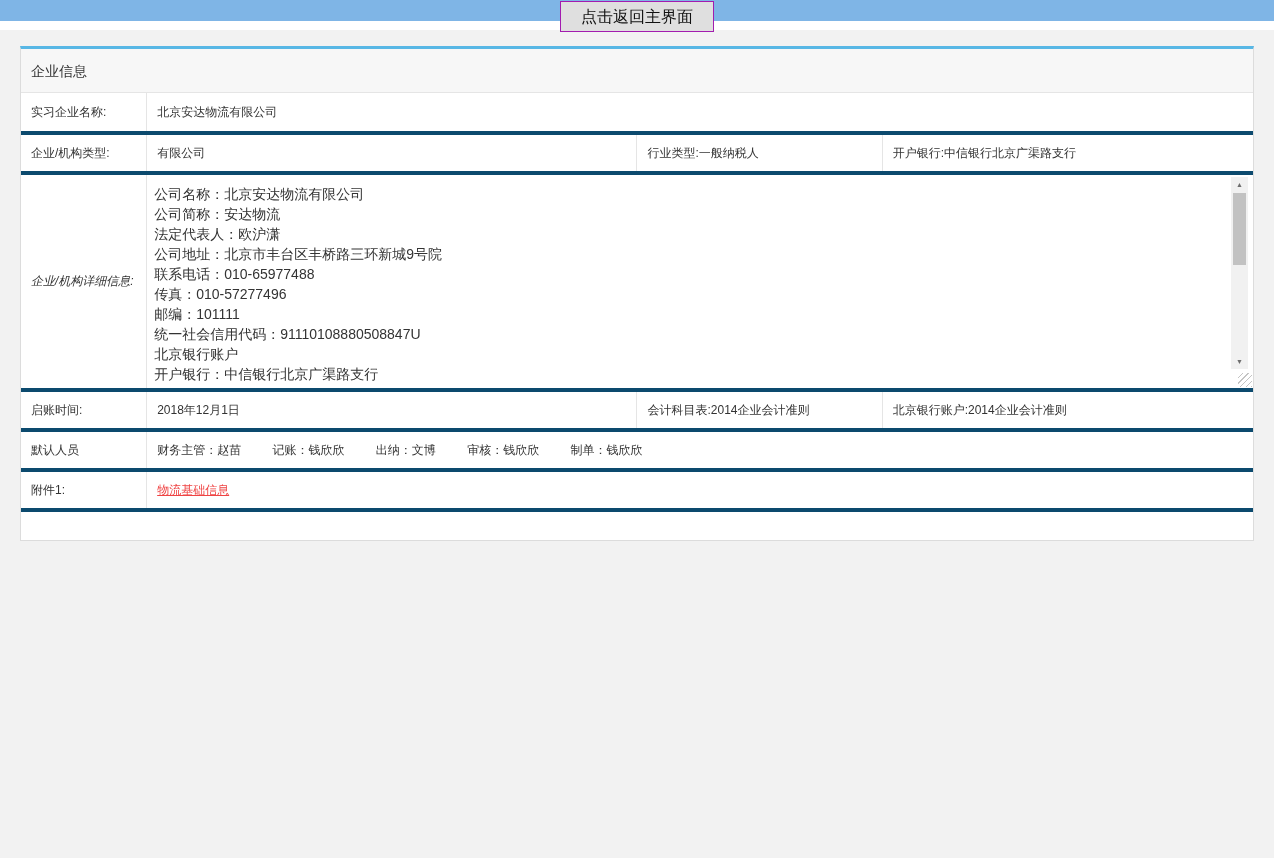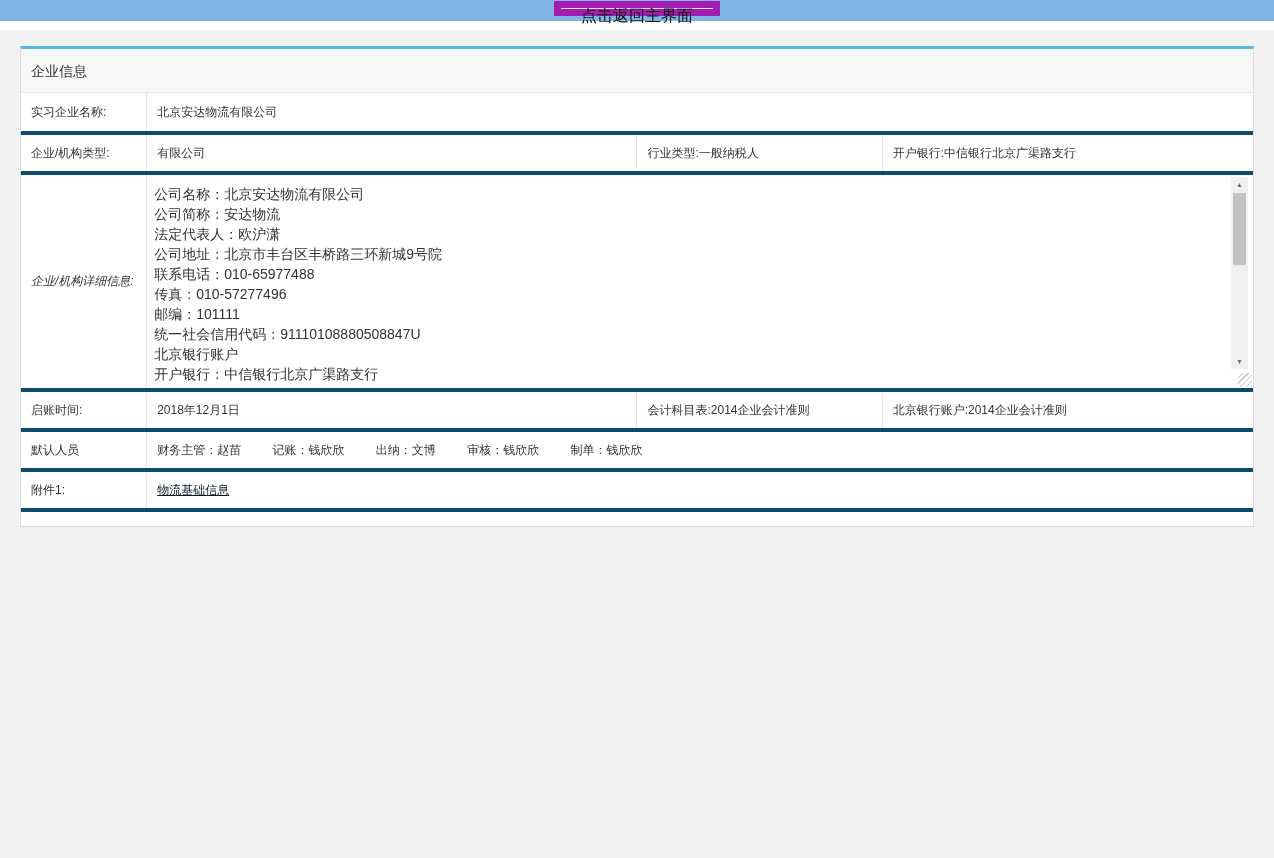--- a/index.html
+++ b/index.html
@@ -2,30 +2,30 @@
 <html><head>
 <meta charset="utf-8">
 <style>
   * { margin:0; padding:0; box-sizing:border-box; }
   html,body { width:1274px; height:858px; background:#ffffff;
     font-family:"Liberation Sans","DejaVu Sans",sans-serif; overflow:hidden; }
 
   
   .topbar { position:relative; height:21px; background:#7FB5E6; }
   .return-btn { position:absolute; left:50%; top:1px; transform:translateX(-50%);
-    height:15px; line-height:16px; padding:0 20px; font-size:16px; color:#111;
-    background:#DFDFDF; border:7px solid #a21caf; cursor:pointer;
+    height:31px; line-height:16px; padding:0 20px; font-size:16px; color:#111;
+    background:#DFDFDF; border:1px solid #a21caf; cursor:pointer;
     font-family:"Liberation Sans","DejaVu Sans",sans-serif; white-space:nowrap; }
 
   
   .page { margin-top:9px; background:#F2F2F2; min-height:828px; padding:16px 20px 0 20px; }
 
   
   .panel { background:#fff; border:1px solid #DCDCDC; border-top:3px solid #58B7E5;
-    padding-bottom:14px; }
+    padding-bottom:28px; }
   .panel-header { height:44px; line-height:44px; padding-left:10px; background:#F7F7F7;
     border-bottom:1px solid #E5E5E5; font-size:14px; color:#333; }
 
   
   .info-table { width:100%; border-collapse:collapse; table-layout:fixed; }
   .info-table td { border-bottom:4px solid #0c4a6e; font-size:12px; color:#333;
     padding:6px 10px; height:40px; vertical-align:middle; word-break:break-all; }
   .info-table td + td { border-left:1px solid #E5E5E5; }
   .label-cell { color:#333; }
   .detail-row td { height:215px; padding:0; }
@@ -45,21 +45,21 @@
     background:repeating-linear-gradient(135deg, transparent 0 3px, #C4C4C4 3px 4px);
     cursor:nwse-resize; }
 
   
   .checkbox { display:inline-block; width:13px; height:13px; margin-left:2px;
     border:1px solid #A9A9A9; border-radius:2px; background:#E6E6E6;
     font-size:10px; line-height:11px; text-align:center; color:#8C8C8C;
     vertical-align:-2px; cursor:default; }
 
   .staff-item { display:inline-block; margin-right:28px; }
-  .attachment-link { color:#0f172a; text-decoration:underline; cursor:pointer; font-size:12px; }
+  .attachment-link { color:#ef4444; text-decoration:underline; cursor:pointer; font-size:12px; }
 </style>
 </head>
 <body>
 
 <div class="topbar">
   <button class="return-btn">点击返回主界面</button>
 </div>
 
 <div class="page">
   <div class="panel">

